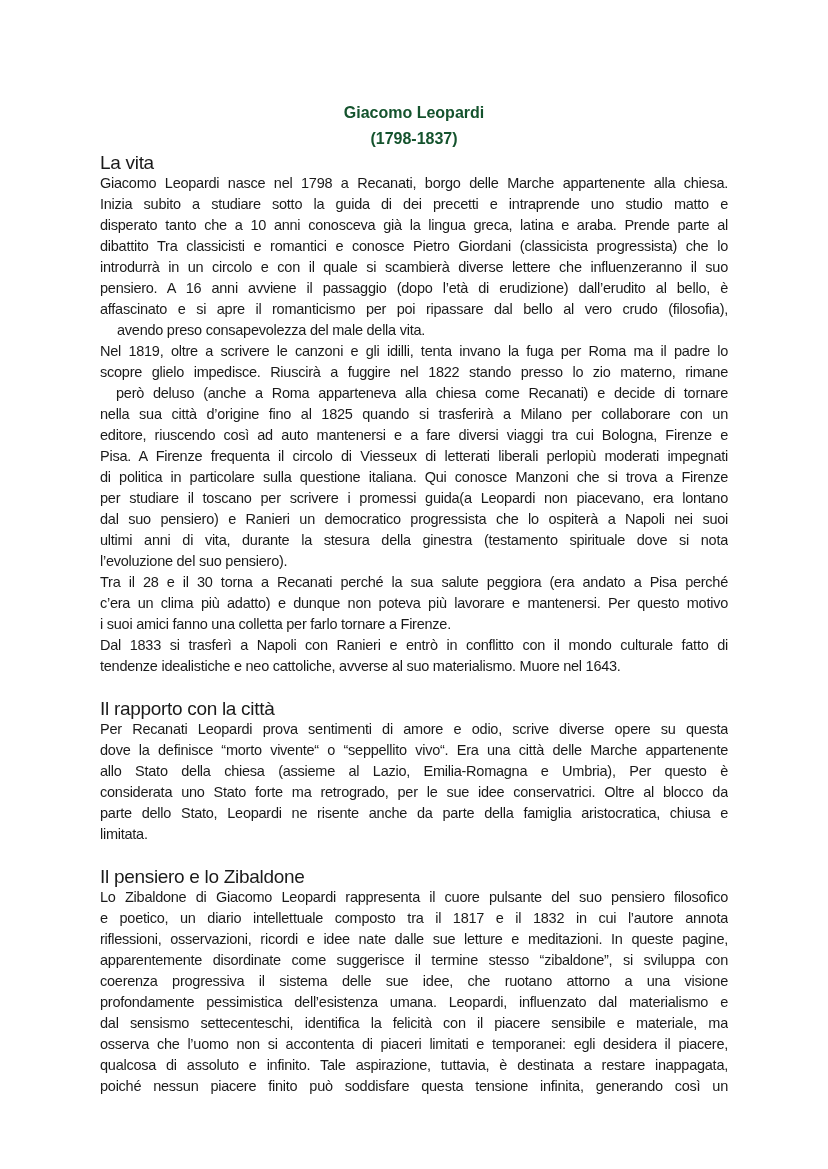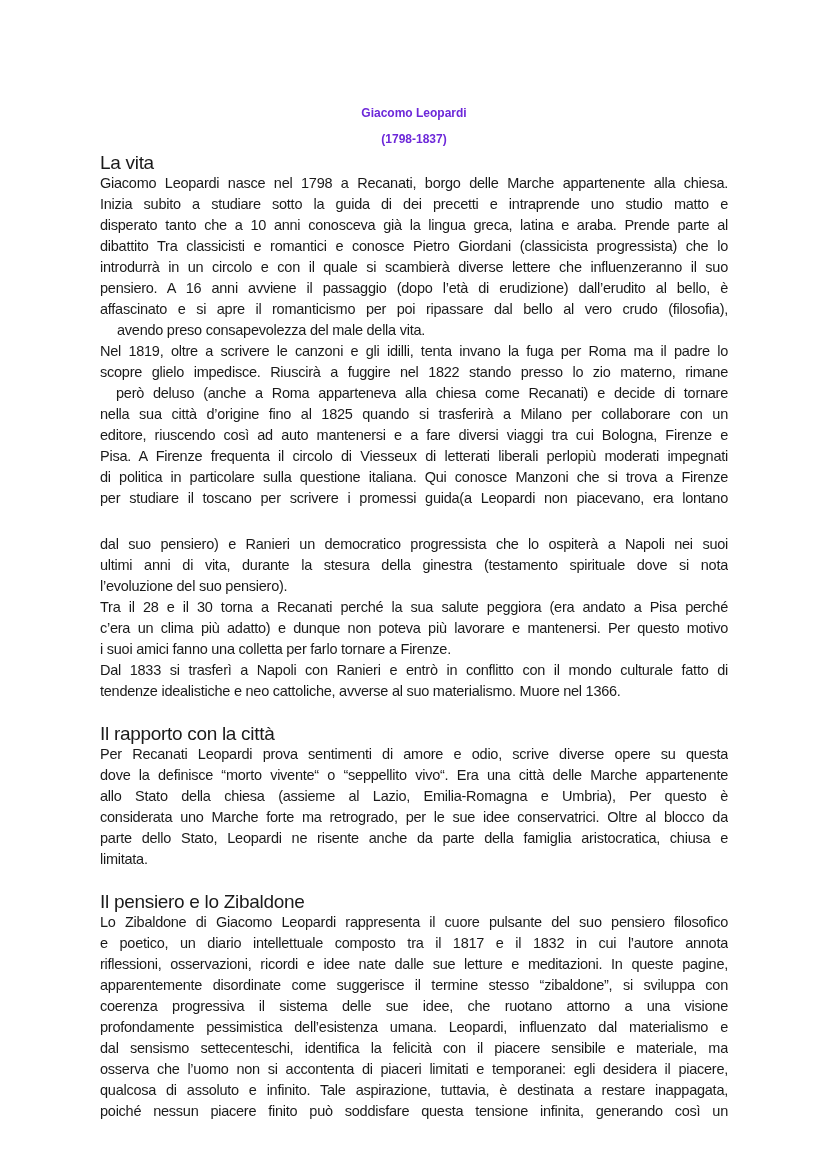--- a/index.html
+++ b/index.html
@@ -2,22 +2,22 @@
 <html><head>
 <meta charset="utf-8">
 <style>
   html, body { margin: 0; padding: 0; background: #ffffff; }
   body { width: 828px; height: 1169px; position: relative; overflow: hidden; }
   .page {
     position: absolute; left: 100px; top: 100px; width: 628px;
     font-family: "Liberation Sans", sans-serif; color: #1a1a1a;
   }
   .title {
-    text-align: center; color: #6d28d9; font-weight: bold;
-    font-size: 12px; line-height: 26px; margin: 0;
+    text-align: center; color: #14532d; font-weight: bold;
+    font-size: 16px; line-height: 26px; margin: 0;
   }
   .heading {
     font-size: 19px; line-height: 21px; 
     text-underline-offset: 2px; letter-spacing: -0.3px; margin: 0;
   }
   .line {
     font-size: 14.5px; line-height: 21px; height: 21px; white-space: nowrap;
     letter-spacing: -0.25px; text-align: justify; text-align-last: justify;
     overflow: hidden;
   }
@@ -46,38 +46,38 @@
         <div class="line" style="white-space: normal;">affascinato e si apre il romanticismo per poi ripassare dal bello al vero crudo (filosofia),</div>
         <div class="line last" style="white-space: normal; margin-left: 17px;">avendo preso consapevolezza del male della vita.</div>
         <div class="line" style="white-space: normal;">Nel 1819, oltre a scrivere le canzoni e gli idilli, tenta invano la fuga per Roma ma il padre lo</div>
         <div class="line" style="white-space: normal;">scopre glielo impedisce. Riuscirà a fuggire nel 1822 stando presso lo zio materno, rimane</div>
         <div class="line" style="white-space: normal; margin-left: 16px;">però deluso (anche a Roma apparteneva alla chiesa come Recanati) e decide di tornare</div>
         <div class="line" style="white-space: normal;">nella sua città d’origine fino al 1825 quando si trasferirà a Milano per collaborare con un</div>
         <div class="line" style="white-space: normal;">editore, riuscendo così ad auto mantenersi e a fare diversi viaggi tra cui Bologna, Firenze e</div>
         <div class="line" style="white-space: normal;">Pisa. A Firenze frequenta il circolo di Viesseux di letterati liberali perlopiù moderati impegnati</div>
         <div class="line" style="white-space: normal;">di politica in particolare sulla questione italiana. Qui conosce Manzoni che si trova a Firenze</div>
         <div class="line" style="white-space: normal;">per studiare il toscano per scrivere i promessi guida(a Leopardi non piacevano, era lontano</div>
-        <div class="line" style="white-space: normal; margin-top: 25px;">dal suo pensiero) e Ranieri un democratico progressista che lo ospiterà a Napoli nei suoi</div>
+        <div class="line" style="white-space: normal;">dal suo pensiero) e Ranieri un democratico progressista che lo ospiterà a Napoli nei suoi</div>
         <div class="line" style="white-space: normal;">ultimi anni di vita, durante la stesura della ginestra (testamento spirituale dove si nota</div>
         <div class="line last" style="white-space: normal;">l’evoluzione del suo pensiero).</div>
         <div class="line" style="white-space: normal;">Tra il 28 e il 30 torna a Recanati perché la sua salute peggiora (era andato a Pisa perché</div>
         <div class="line" style="white-space: normal;">c’era un clima più adatto) e dunque non poteva più lavorare e mantenersi. Per questo motivo</div>
         <div class="line last" style="white-space: normal;">i suoi amici fanno una colletta per farlo tornare a Firenze.</div>
         <div class="line" style="white-space: normal;">Dal 1833 si trasferì a Napoli con Ranieri e entrò in conflitto con il mondo culturale fatto di</div>
-        <div class="line last" style="white-space: normal;">tendenze idealistiche e neo cattoliche, avverse al suo materialismo. Muore nel 1366.</div>
+        <div class="line last" style="white-space: normal;">tendenze idealistiche e neo cattoliche, avverse al suo materialismo. Muore nel 1643.</div>
       </div>
   </div>
   <div class="gap"></div>
   <div class="section">
     <div class="heading">Il rapporto con la città</div>
     <div>
         <div class="line" style="white-space: normal;">Per Recanati Leopardi prova sentimenti di amore e odio, scrive diverse opere su questa</div>
         <div class="line" style="white-space: normal;">dove la definisce “morto vivente“ o “seppellito vivo“. Era una città delle Marche appartenente</div>
         <div class="line" style="white-space: normal;">allo Stato della chiesa (assieme al Lazio, Emilia-Romagna e Umbria), Per questo è</div>
-        <div class="line" style="white-space: normal;">considerata uno Marche forte ma retrogrado, per le sue idee conservatrici. Oltre al blocco da</div>
+        <div class="line" style="white-space: normal;">considerata uno Stato forte ma retrogrado, per le sue idee conservatrici. Oltre al blocco da</div>
         <div class="line" style="white-space: normal;">parte dello Stato, Leopardi ne risente anche da parte della famiglia aristocratica, chiusa e</div>
         <div class="line last" style="white-space: normal;">limitata.</div>
       </div>
   </div>
   <div class="gap"></div>
   <div class="section">
     <div class="heading">Il pensiero e lo Zibaldone</div>
     <div>
         <div class="line" style="white-space: normal;">Lo Zibaldone di Giacomo Leopardi rappresenta il cuore pulsante del suo pensiero filosofico</div>
         <div class="line" style="white-space: normal;">e poetico, un diario intellettuale composto tra il 1817 e il 1832 in cui l’autore annota</div>

